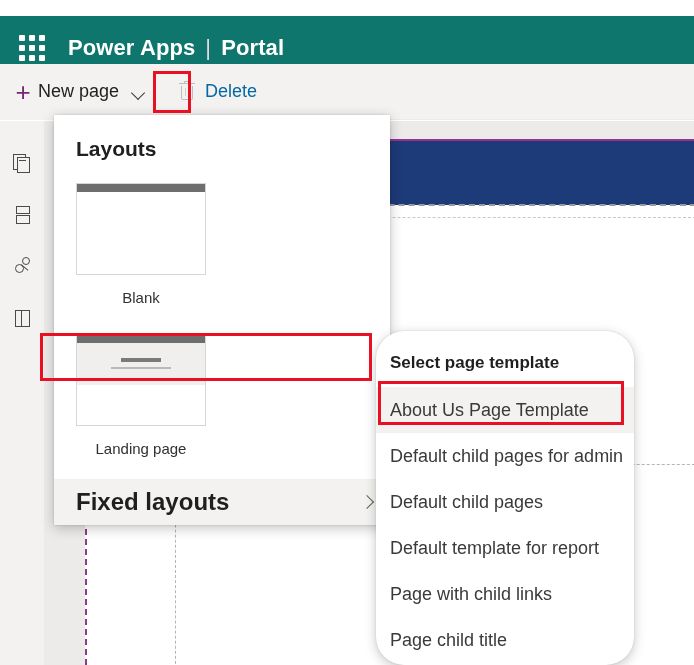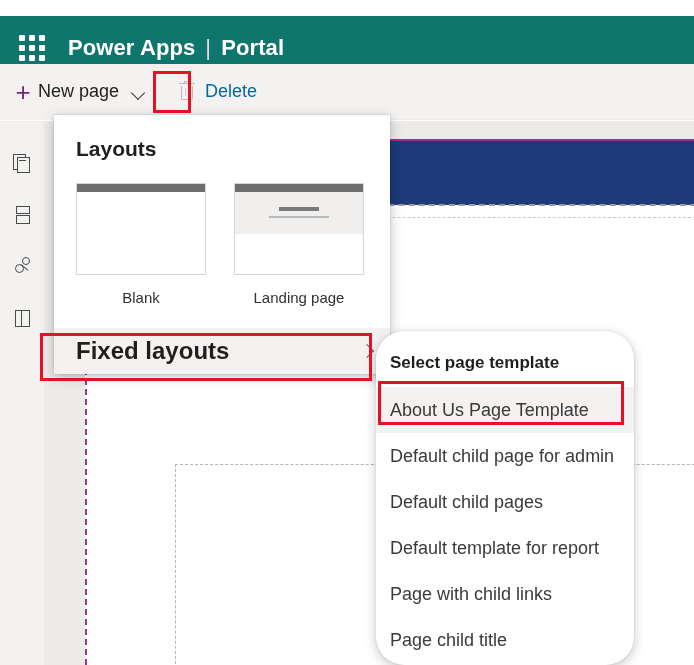--- a/index.html
+++ b/index.html
@@ -197,20 +197,21 @@
     box-shadow: 0 3px 12px rgba(0,0,0,.24), 0 0 2px rgba(0,0,0,.16);
     z-index: 30;
   }
   .flyout-title {
     font-size: 21px; font-weight: 700; color: #201f1e;
     padding: 22px 0 0 22px;
   }
   .thumbs {
     display: flex; gap: 28px;
     padding: 22px 0 6px 22px;
+    flex-direction: column;
   }
   .thumb { width: 130px; cursor: pointer; }
   .thumb-frame {
     width: 130px; height: 92px;
     border: 1px solid #d6d6d6; background: #ffffff;
     position: relative; overflow: hidden;
   }
   .thumb-frame .tbar { position: absolute; left: 0; top: 0; width: 130px; height: 8px; background: #6e6e6e; }
   .thumb-frame .hero { position: absolute; left: 0; top: 8px; width: 130px; height: 42px; background: #f1efee; }
   .thumb-frame .hl1 { position: absolute; left: 44px; top: 23px; width: 40px; height: 4px; background: #7a7a7a; }
@@ -381,21 +382,21 @@
 
     <div class="fixed-row">
       <span class="lbl">Fixed layouts</span>
       <span class="chev-right"></span>
     </div>
   </div>
 
   <div class="submenu">
     <div class="submenu-title">Select page template</div>
     <div class="tpl-item sel">About Us Page Template</div>
-    <div class="tpl-item">Default child page for admin</div>
+    <div class="tpl-item">Default child pages for admin</div>
     <div class="tpl-item">Default child pages</div>
     <div class="tpl-item">Default template for report</div>
     <div class="tpl-item">Page with child links</div>
     <div class="tpl-item">Page child title</div>
   </div>
 
   <div class="ann" id="ann-caret"></div>
   <div class="ann" id="ann-fixed"></div>
   <div class="ann" id="ann-about"></div>
 

